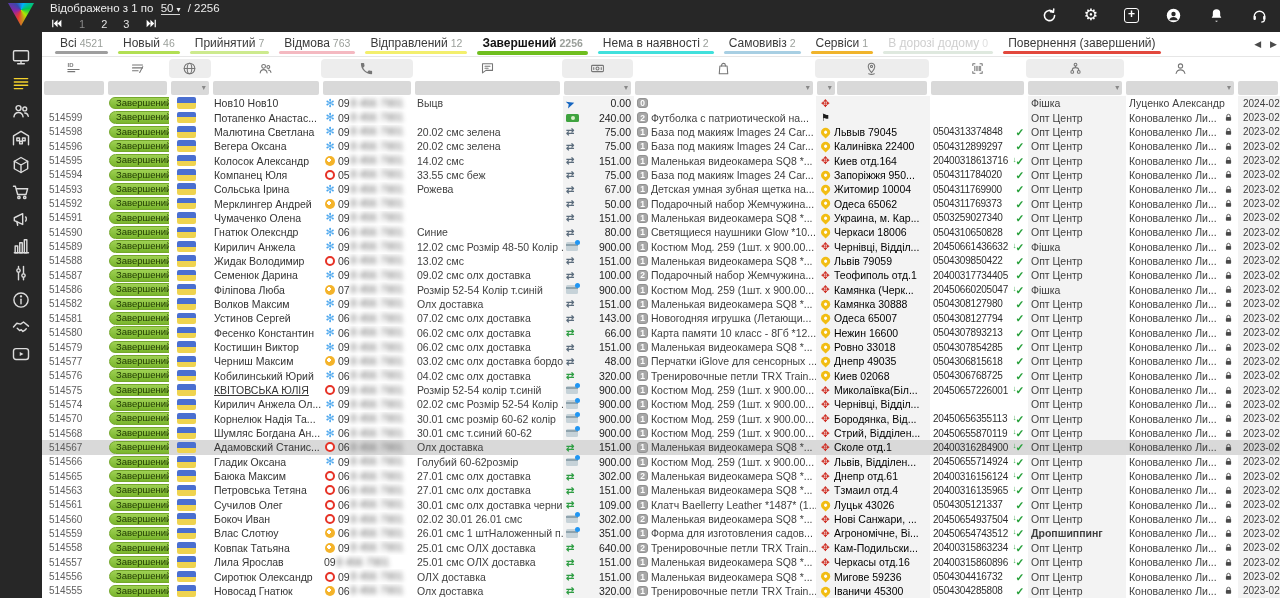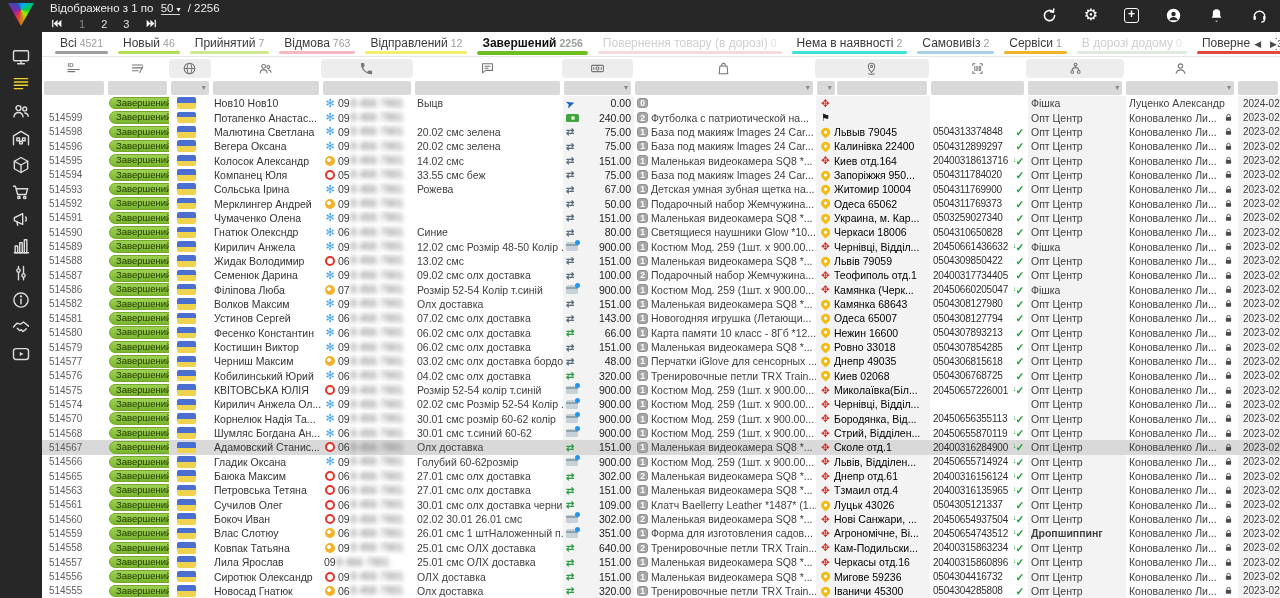--- a/index.html
+++ b/index.html
@@ -248,21 +248,20 @@
         </div>
     </div>
     <div class="tabs-row">
       <div id="tabs" style="display:flex;">
           <div class="tab"><span class="tl">Всі</span><span class="tcnt">4521</span><span class="tu" style="background: rgb(158, 158, 158);"></span></div>
           <div class="tab"><span class="tl">Новый</span><span class="tcnt">46</span><span class="tu" style="background: rgb(178, 223, 83);"></span></div>
           <div class="tab"><span class="tl">Прийнятий</span><span class="tcnt">7</span><span class="tu" style="background: rgb(205, 234, 142);"></span></div>
           <div class="tab"><span class="tl">Відмова</span><span class="tcnt">763</span><span class="tu" style="background: rgb(244, 185, 193);"></span></div>
           <div class="tab"><span class="tl">Відправлений</span><span class="tcnt">12</span><span class="tu" style="background: rgb(243, 239, 109);"></span></div>
           <div class="tab active"><span class="tl">Завершений</span><span class="tcnt">2256</span><span class="tu" style="background: rgb(111, 190, 31);"></span></div>
-          <div class="tab disabled"><span class="tl">Повернення товару (в дорозі)</span><span class="tcnt">0</span><span class="tu" style="background: rgb(246, 218, 222);"></span></div>
           <div class="tab"><span class="tl">Нема в наявності</span><span class="tcnt">2</span><span class="tu" style="background: rgb(65, 224, 220);"></span></div>
           <div class="tab"><span class="tl">Самовивіз</span><span class="tcnt">2</span><span class="tu" style="background: rgb(168, 207, 227);"></span></div>
           <div class="tab"><span class="tl">Сервіси</span><span class="tcnt">1</span><span class="tu" style="background: rgb(240, 180, 44);"></span></div>
           <div class="tab disabled"><span class="tl">В дорозі додому</span><span class="tcnt">0</span><span class="tu" style="background: rgb(223, 233, 223);"></span></div>
           <div class="tab"><span class="tl">Повернення (завершений)</span><span class="tu" style="background: rgb(226, 72, 61);"></span></div>
         </div>
       <div class="tab-nav">
         <span>◀</span>
         <span>▶</span>
       </div>
@@ -1099,21 +1098,21 @@
             <span class="amt">151.00</span>
           </div>
           <div class="c" style="width: 182px;">
             <span class="qty">1</span>
             <span class="ptxt">Маленькая видеокамера SQ8 *...</span>
           </div>
           <div class="c band" style="width: 114px;">
             <span class="car up">
               <i></i>
             </span>
-            <span class="loct">Камянка 68643</span>
+            <span class="loct">Камянка 30888</span>
           </div>
           <div class="c ctrack" style="width: 98px;">
             <span>0504308127980</span>
             <span class="chk">✓</span>
           </div>
           <div class="c cgroup band" style="width: 98px;">Опт Центр</div>
           <div class="c cmgr" style="width: 112px;">
             <span class="mtxt">Коноваленко Ли...</span>
             <span class="lock">
               <svg viewBox="0 0 24 24" fill="none" stroke="#4a4a4a" stroke-width="2.4">
@@ -1352,21 +1351,21 @@
           <div class="c cdate band" style="width: 44px;">2023-02</div>
         </div>
         <div class="row">
           <div class="c cid" style="width: 64px;">514575</div>
           <div class="c" style="width: 63px;">
             <span class="pill">Завершений</span>
           </div>
           <div class="c" style="width: 42px;">
             <span class="flag"></span>
           </div>
-          <div class="c cname" style="width: 110px;">КВІТОВСЬКА ЮЛІЯ</div>
+          <div class="c cname" style="width: 110px; text-decoration: underline;">КВІТОВСЬКА ЮЛІЯ</div>
           <div class="c" style="width: 93px;">
             <span class="op vf">
               <i></i>
             </span>
             <span class="pfx">09</span>
             <span class="blur">8 456 7901</span>
           </div>
           <div class="c ccomment" style="width: 149px;">Розмір 52-54 колір т.синій</div>
           <div class="c cpay band" style="width: 71px;">
             <span class="pm cr">

